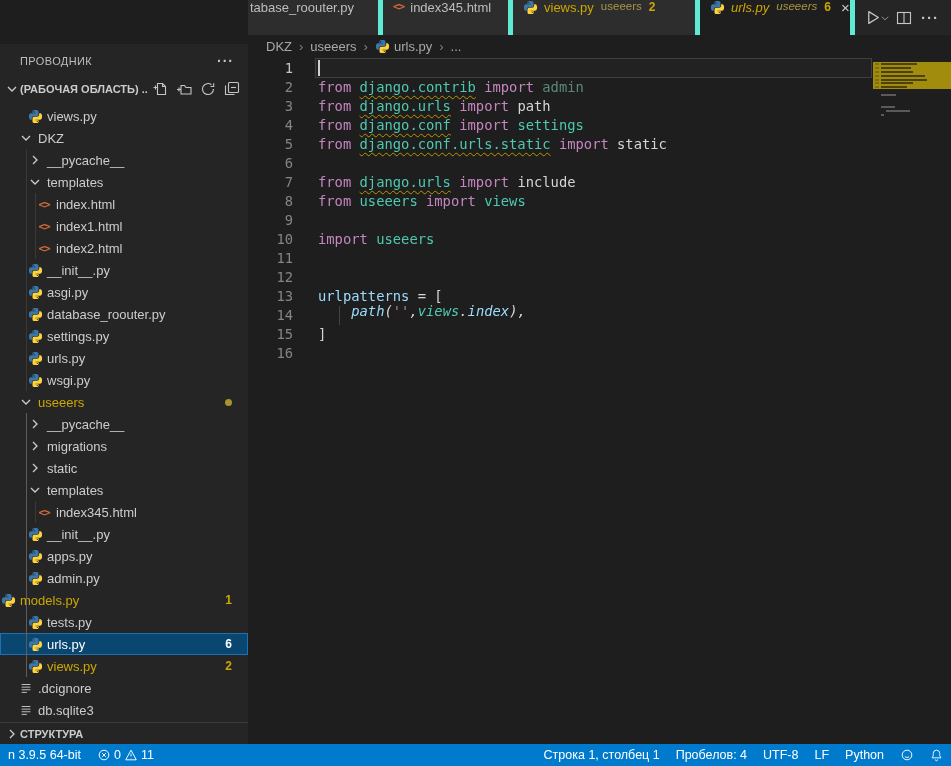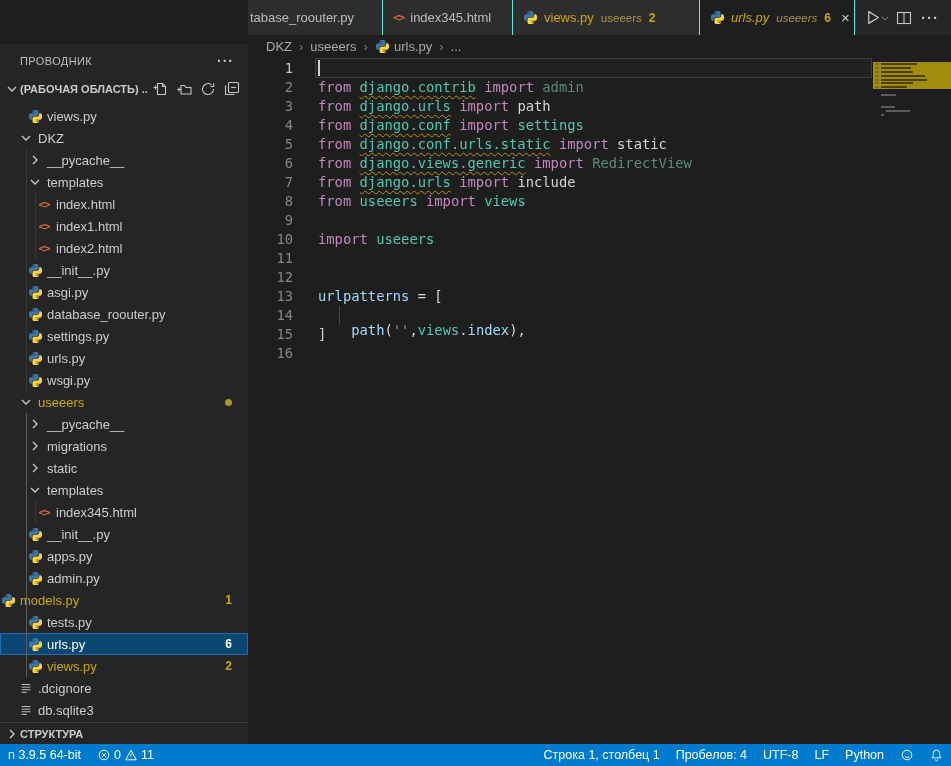--- a/index.html
+++ b/index.html
@@ -30,21 +30,21 @@
   .tree-dot { position:absolute; right:16px; width:7px; height:7px; border-radius:50%; background:#a9952c; }
   .guide { position:absolute; top:0; bottom:0; width:1px; background:#393939; }
   .guide.active { background:#5d5d5d; }
   .html-glyph { color:#d1693a; font-weight:bold; font-size:11px; letter-spacing:-1px; font-family:"DejaVu Sans Mono",monospace; }
   .outline-header { position:absolute; left:0; right:0; bottom:0; height:22px; border-top:1px solid #3c3c3c;
      display:flex; align-items:center; padding-left:4px; font-size:11px; font-weight:bold; color:#cccccc; background:#252526; cursor:pointer; }
 
   
   .main { position:absolute; left:248px; top:0; right:0; bottom:22px; background:#1e1e1e; }
   .tabbar { height:35px; background:#252526; display:flex; align-items:stretch; }
-  .tab { display:flex; align-items:center; padding:0 10px; font-size:13px; background:#2d2d2d; border-right:1px solid #5eead4;
+  .tab { display:flex; align-items:flex-start; padding:0 10px; font-size:13px; background:#2d2d2d; border-right:5px solid #5eead4;
      color:#bdbdbd; cursor:pointer; overflow:hidden; white-space:nowrap; flex:none; }
   .tab.active { background:#1e1e1e; }
   .tab.clipped { padding-left:2px; }
   .tab .tab-icon { margin-right:6px; display:flex; }
   .tab-label.warn { color:#cca700; }
   .tab-label.italic, .tab-desc.italic { font-style:italic; }
   .tab-desc { margin-left:7px; font-size:11.5px; color:#a99545; }
   .tab-badge { margin-left:7px; font-size:12px; font-weight:bold; color:#cca700; }
   .tab-close { margin-left:10px; color:#cccccc; font-size:15px; line-height:1; cursor:pointer; }
   .editor-actions { margin-left:auto; display:flex; align-items:center; padding-right:8px; background:#252526; }
@@ -500,35 +500,34 @@
         <div class="gutter-num current" style="top: 2px;">1</div>
         <div class="gutter-num" style="top: 21px;">2</div>
         <div class="code-line" style="top: 21px;"><span class="tk-kw">from </span><span class="tk-mod tk-sq">django.contrib</span><span class="tk-kw"> import </span><span class="tk-dim">admin</span></div>
         <div class="gutter-num" style="top: 40px;">3</div>
         <div class="code-line" style="top: 40px;"><span class="tk-kw">from </span><span class="tk-mod tk-sq">django.urls</span><span class="tk-kw"> import </span><span class="tk-pln">path</span></div>
         <div class="gutter-num" style="top: 59px;">4</div>
         <div class="code-line" style="top: 59px;"><span class="tk-kw">from </span><span class="tk-mod tk-sq">django.conf</span><span class="tk-kw"> import </span><span class="tk-mod">settings</span></div>
         <div class="gutter-num" style="top: 78px;">5</div>
         <div class="code-line" style="top: 78px;"><span class="tk-kw">from </span><span class="tk-mod tk-sq">django.conf.urls.static</span><span class="tk-kw"> import </span><span class="tk-pln">static</span></div>
         <div class="gutter-num" style="top: 97px;">6</div>
-        <div class="code-line" style="top: 97px;"><span class="tk-kw">from </span><span class="tk-mod tk-sq">django.views.generic</span><span class="tk-kw"> import </span><span class="tk-dim">RedirectView</span></div>
         <div class="gutter-num" style="top: 116px;">7</div>
         <div class="code-line" style="top: 116px;"><span class="tk-kw">from </span><span class="tk-mod tk-sq">django.urls</span><span class="tk-kw"> import </span><span class="tk-pln">include</span></div>
         <div class="gutter-num" style="top: 135px;">8</div>
         <div class="code-line" style="top: 135px;"><span class="tk-kw">from </span><span class="tk-mod">useeers</span><span class="tk-kw"> import </span><span class="tk-mod">views</span></div>
         <div class="gutter-num" style="top: 154px;">9</div>
         <div class="gutter-num" style="top: 173px;">10</div>
         <div class="code-line" style="top: 173px;"><span class="tk-kw">import </span><span class="tk-mod">useeers</span></div>
         <div class="gutter-num" style="top: 192px;">11</div>
         <div class="gutter-num" style="top: 211px;">12</div>
         <div class="gutter-num" style="top: 230px;">13</div>
         <div class="code-line" style="top: 230px;"><span class="tk-var">urlpatterns</span><span class="tk-pln"> = [</span></div>
         <div class="gutter-num" style="top: 249px;">14</div>
         <div class="indent-guide-code" style="top: 249px; left: 91px;"></div>
-        <div class="code-line" style="top: 264px;"><span class="tk-pln">    </span><span class="tk-var">path</span><span class="tk-pln">(</span><span class="tk-str">''</span><span class="tk-pln">,</span><span class="tk-mod">views</span><span class="tk-pln">.</span><span class="tk-var">index</span><span class="tk-pln">),</span></div>
+        <div class="code-line" style="top: 245px; font-style: italic;"><span class="tk-pln">    </span><span class="tk-var">path</span><span class="tk-pln">(</span><span class="tk-str">''</span><span class="tk-pln">,</span><span class="tk-mod">views</span><span class="tk-pln">.</span><span class="tk-var">index</span><span class="tk-pln">),</span></div>
         <div class="gutter-num" style="top: 268px;">15</div>
         <div class="code-line" style="top: 268px;"><span class="tk-pln">]</span></div>
         <div class="gutter-num" style="top: 287px;">16</div>
         <div class="minimap">
           <div class="mm-warnblock" style="top: 4.9px; height: 27.3px;"></div>
           <div class="mm-mark" style="top: 5.9px; left: 2px; width: 4px; background: rgb(125, 111, 18);"></div>
           <div class="mm-mark" style="top: 5.9px; left: 8px; width: 36px; background: rgb(77, 67, 10);"></div>
           <div class="mm-mark" style="top: 9.8px; left: 2px; width: 4px; background: rgb(125, 111, 18);"></div>
           <div class="mm-mark" style="top: 9.8px; left: 8px; width: 30px; background: rgb(77, 67, 10);"></div>
           <div class="mm-mark" style="top: 13.7px; left: 2px; width: 4px; background: rgb(125, 111, 18);"></div>

